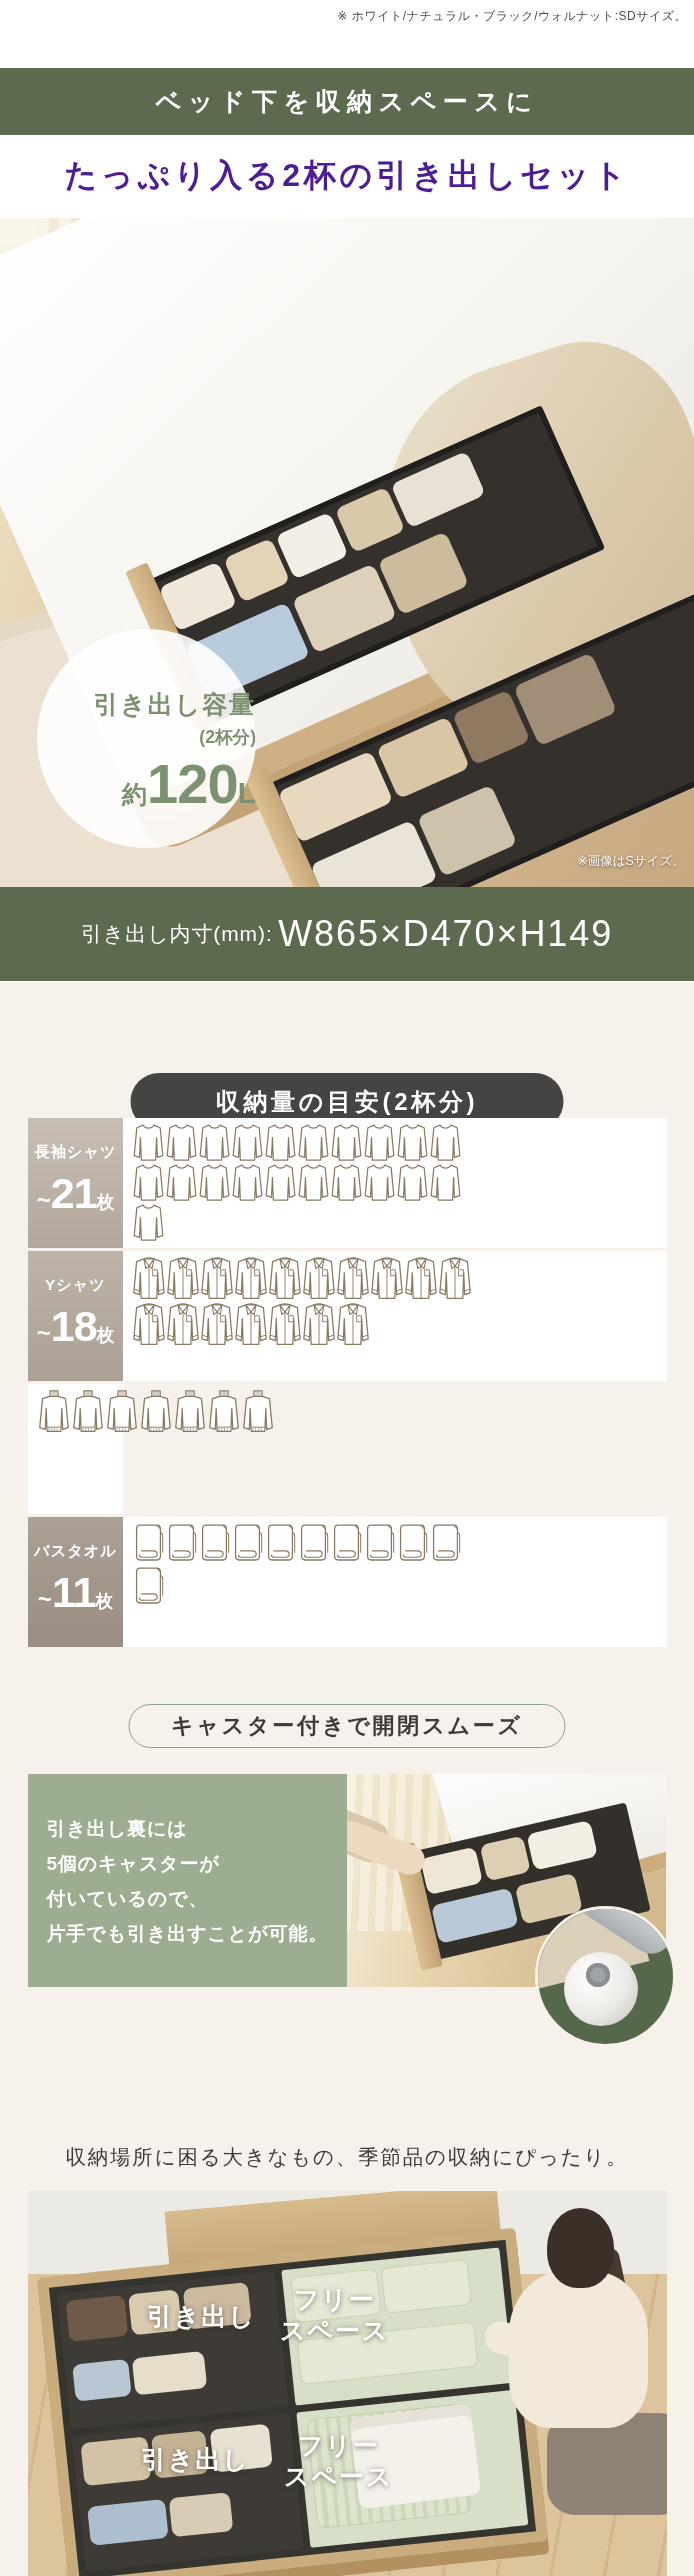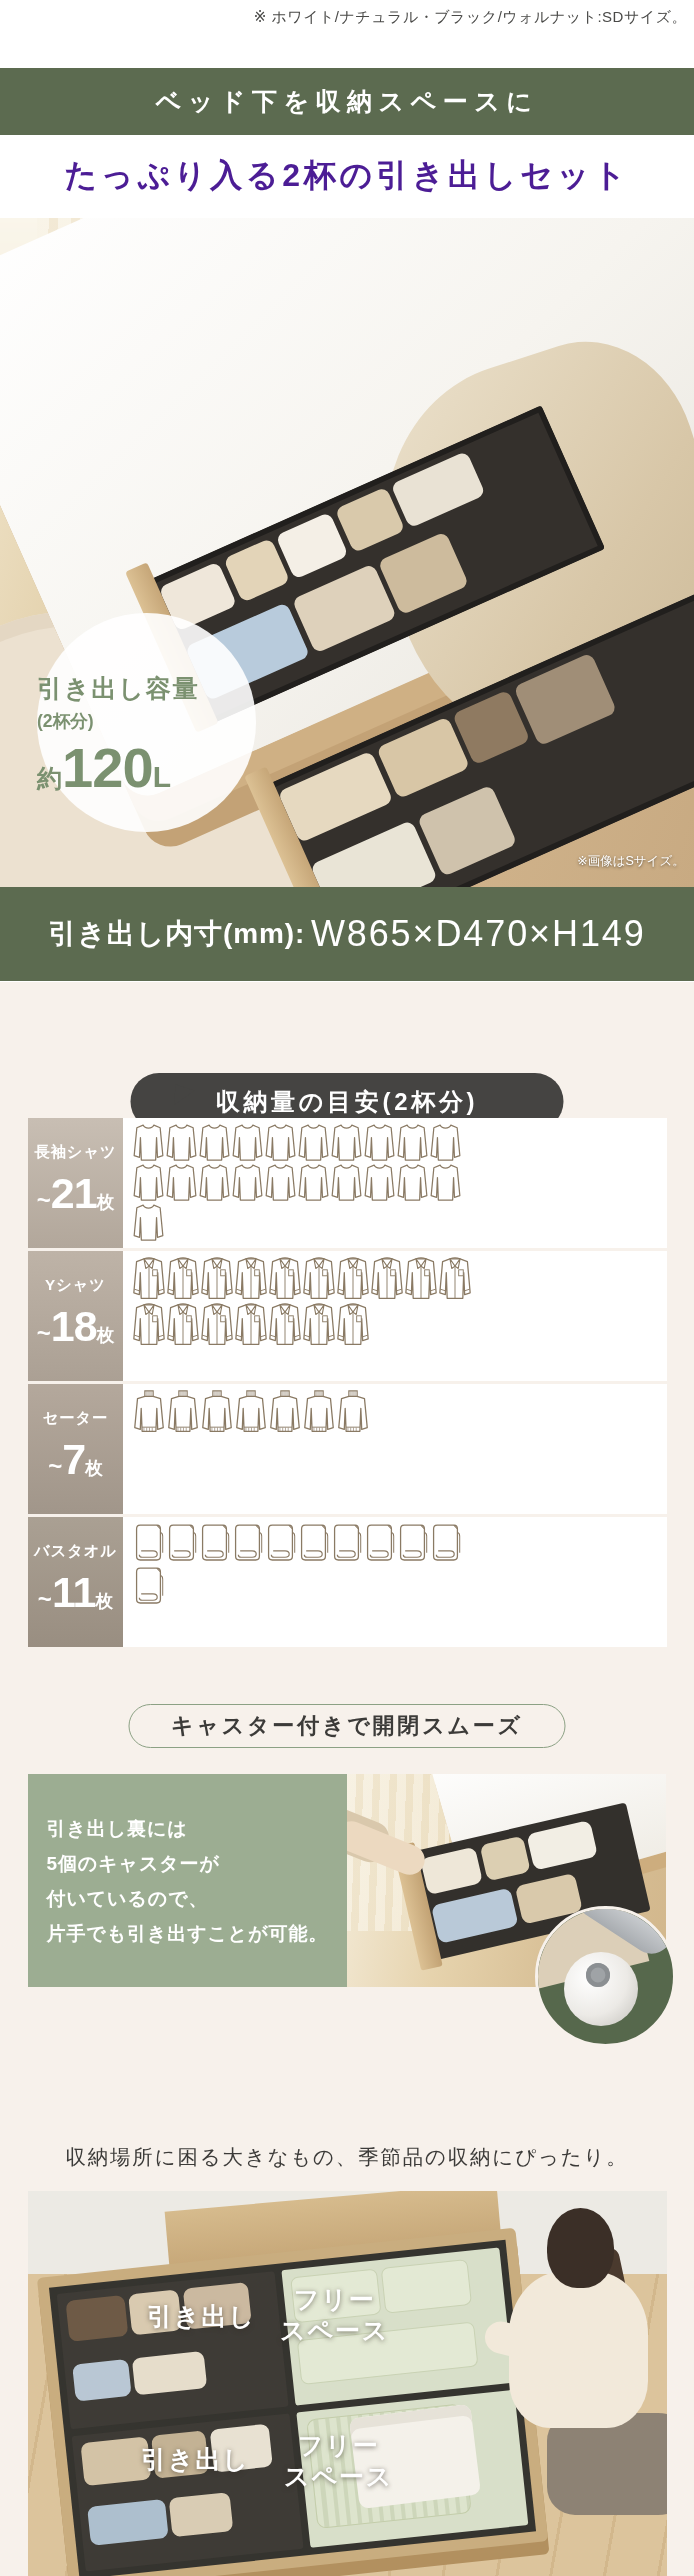--- a/index.html
+++ b/index.html
@@ -1,20 +1,20 @@
 <!DOCTYPE html>
 <html style="font-size:15px"><head>
 <meta charset="utf-8">
 <style>
   html,body{margin:0;padding:0;background:#ffffff;}
   .page{position:relative;width:694px;height:2576px;margin:0 auto;background:#ffffff;overflow:hidden;
         font-family:"Liberation Sans","DejaVu Sans",sans-serif;color:#3e3d3b;}
   
   .top-note{position:absolute;top:0;left:0;width:687px;height:68px;text-align:right;
-            font-size:15px;color:#4a4a48;padding-top:8.3px;letter-spacing:0.5px;}
+            font-size:12px;color:#4a4a48;padding-top:8.3px;letter-spacing:0.5px;}
   
   .banner1{position:absolute;top:68px;left:0;width:694px;height:67px;background:#5c6b50;
            color:#fff;font-size:25px;font-weight:bold;letter-spacing:6.5px;
            display:flex;align-items:center;justify-content:center;}
   
   .title{position:absolute;top:134px;left:0;width:694px;height:83px;display:flex;align-items:center;
          justify-content:center;font-size:32px;font-weight:bold;letter-spacing:3.7px;color:#4c1d95;}
   
   .photo1{position:absolute;top:218px;left:0;width:694px;height:669px;overflow:hidden;
           background:linear-gradient(108deg,#f2e7cf 0%,#e3d1ac 22%,#d8c29c 45%,#cfb28a 75%,#c8aa82 100%);}
@@ -34,32 +34,32 @@
            background:linear-gradient(140deg,#ece2cd,#d8c7a8 60%,#cbb896);border-radius:48% 30% 40% 45%;}
   .drawer{position:absolute;transform:rotate(-24deg);}
   .drawer .inner{position:absolute;left:0;top:0;width:100%;height:100%;background:#34302c;border-radius:3.7px;
            box-shadow:inset 0 0 0 5.6px #211f1d;display:flex;flex-wrap:wrap;gap:5.6px;padding:11px;box-sizing:border-box;overflow:hidden;}
   .drawer .front{position:absolute;left:-13px;top:-16.7px;width:24px;height:112%;background:linear-gradient(90deg,#dcc194,#c6a678);border-radius:3.7px;}
   .cloth{border-radius:8.3px;}
   .dr1{left:157px;top:269px;width:435px;height:157px;}
   .dr2{left:278px;top:463px;width:481px;height:176px;}
   .ph1-caption{position:absolute;right:9.3px;top:635px;color:#fff;font-size:12.5px;text-shadow:0 0.9px 2.8px rgba(60,50,35,.8);}
   
-  .badge{position:absolute;left:37px;top:395px;width:219px;height:219px;border-radius:50%;
-         background:rgba(255,255,255,.9);text-align:left;color:#7b9170;}
+  .badge{position:absolute;left:37px;top:411px;width:219px;height:219px;border-radius:50%;
+         background:rgba(255,255,255,.9);text-align:right;color:#7b9170;}
   .badge .l1{font-size:25px;font-weight:bold;letter-spacing:1.9px;padding-top:59px;}
   .badge .l2{font-size:17.6px;font-weight:bold;margin-top:3.7px;}
   .badge .l3{margin-top:1.9px;font-weight:bold;}
   .badge .l3 .pre{font-size:25px;}
   .badge .l3 .num{font-size:56px;letter-spacing:-0.9px;}
   .badge .l3 .unit{font-size:30px;}
   
   .banner2{position:absolute;top:887px;left:0;width:694px;height:94px;background:#5c6b50;color:#fff;
            display:flex;align-items:center;justify-content:center;}
-  .banner2 .lab{font-size:28px;font-weight:bold;letter-spacing:0.9px;}
+  .banner2 .lab{font-size:21px;font-weight:normal;letter-spacing:0.9px;}
   .banner2 .val{font-size:36px;letter-spacing:1.9px;margin-left:5.6px;}
   
   .cream{position:absolute;top:982px;left:0;width:694px;height:1594px;background:#f7f1eb;}
   
   .bubble{position:absolute;top:51px;left:50%;transform:translateX(-50%);width:433px;height:57px;border-radius:30px;
           background:#454442;color:#fff;font-size:24px;font-weight:bold;letter-spacing:3.7px;
           display:flex;align-items:center;justify-content:center;margin-top:40px;}
   .bubble-tail{position:absolute;top:105px;left:172px;width:0;height:0;border-top:20.4px solid #454442;
           border-left:5.6px solid transparent;border-right:15px solid transparent;transform:rotate(18deg);}
   
@@ -368,24 +368,20 @@
               <svg class="ico ico-shirt-dress" viewBox="0 0 37 50" width="34" height="46">
                 <use href="#ic-shirt-dress"></use>
               </svg>
               <svg class="ico ico-shirt-dress" viewBox="0 0 37 50" width="34" height="46">
                 <use href="#ic-shirt-dress"></use>
               </svg>
             </div>
           </div>
       </div>
       <div class="cap-row r2">
-        <div class="cap-label">
-          <div class="cap-name">セーター</div>
-          <div class="cap-count"><span class="tilde">~</span><span class="num">7</span><span class="unit">枚</span></div>
-        </div>
         <div class="cap-icons">
             <div class="icon-row">
               <svg class="ico ico-sweater" viewBox="0 0 37 50" width="34" height="46">
                 <use href="#ic-sweater"></use>
               </svg>
               <svg class="ico ico-sweater" viewBox="0 0 37 50" width="34" height="46">
                 <use href="#ic-sweater"></use>
               </svg>
               <svg class="ico ico-sweater" viewBox="0 0 37 50" width="34" height="46">
                 <use href="#ic-sweater"></use>

